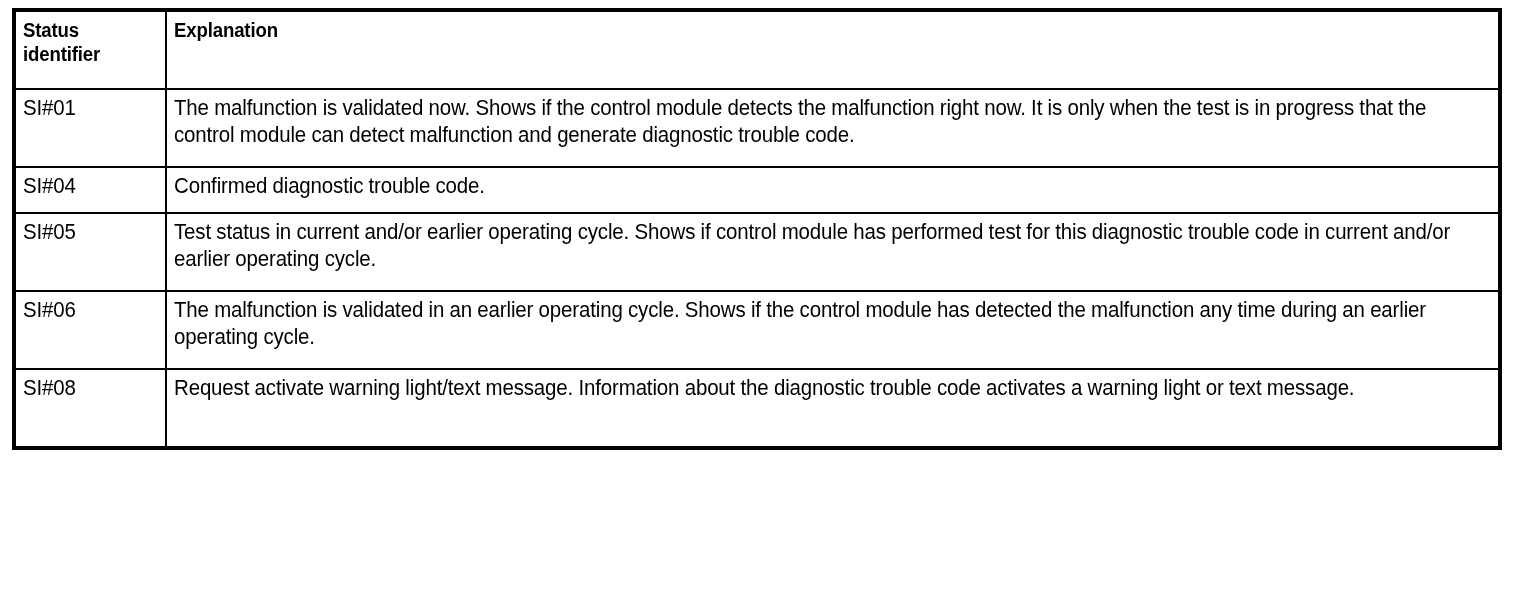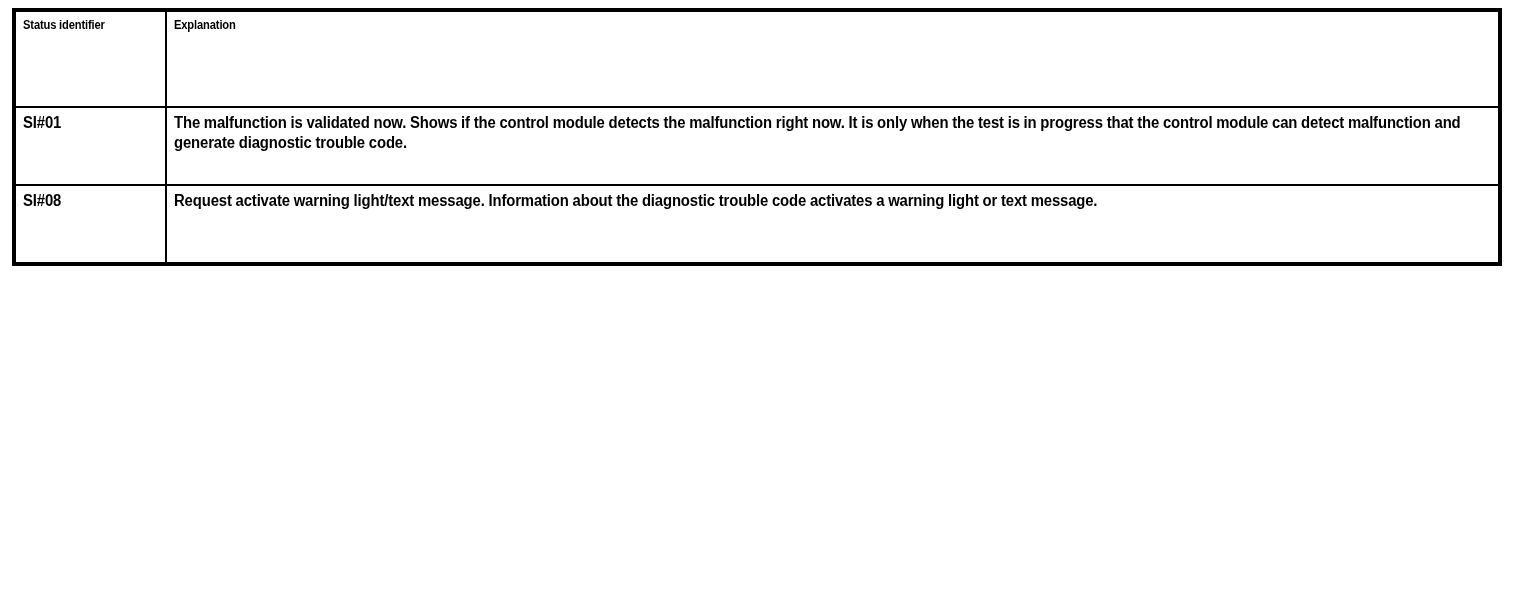--- a/index.html
+++ b/index.html
@@ -36,42 +36,41 @@
   }
 
   .status-table col.col-id { width: 152px; }
   .status-table col.col-exp { width: auto; }
 
   .status-table th,
   .status-table td {
     border: 2px solid #000000;
     vertical-align: top;
     padding: 5px 7px 9px 7px;
-    font-size: 16px;
+    font-size: 22px;
     line-height: 1.22;
     letter-spacing: -0.15px;
     text-align: left;
     word-spacing: -0.2px;
-    font-weight: bold;
   }
 
   
   .status-table th span,
   .status-table td span {
     display: block;
     transform: scaleX(0.93);
     transform-origin: left center;
     width: 107.5%;
   }
 
   .status-table thead th {
     font-weight: bold;
-    font-size: 12px;
+    font-size: 20px;
     padding-top: 6px;
-    padding-bottom: 26px;
+    padding-bottom: 8px;
   }
 
   .hdr-id { height: 62px; }
 
   .row-tall td { height: 62px; }
   .row-short td { height: 30px; }
 
   .cell-id span { white-space: nowrap; }
 </style>
 </head>
@@ -100,22 +99,46 @@
         <td class="cell-id">
           <span>SI#01</span>
         </td>
         <td class="cell-exp">
           <span>The malfunction is validated now. Shows if the control module detects the malfunction right now. It is only when the test is in progress that the control module can detect malfunction and generate diagnostic trouble code.</span>
         </td>
       </tr>
 
 
 
+      <tr class="row-short">
+        <td class="cell-id">
+          <span>SI#04</span>
+        </td>
+        <td class="cell-exp">
+          <span>Confirmed diagnostic trouble code.</span>
+        </td>
+      </tr>
 
+      <tr class="row-tall">
+        <td class="cell-id">
+          <span>SI#05</span>
+        </td>
+        <td class="cell-exp">
+          <span>Test status in current and/or earlier operating cycle. Shows if control module has performed test for this diagnostic trouble code in current and/or earlier operating cycle.</span>
+        </td>
+      </tr>
 
+      <tr class="row-tall">
+        <td class="cell-id">
+          <span>SI#06</span>
+        </td>
+        <td class="cell-exp">
+          <span>The malfunction is validated in an earlier operating cycle. Shows if the control module has detected the malfunction any time during an earlier operating cycle.</span>
+        </td>
+      </tr>
 
 
       <tr class="row-tall">
         <td class="cell-id">
           <span>SI#08</span>
         </td>
         <td class="cell-exp">
           <span>Request activate warning light/text message. Information about the diagnostic trouble code activates a warning light or text message.</span>
         </td>
       </tr>

